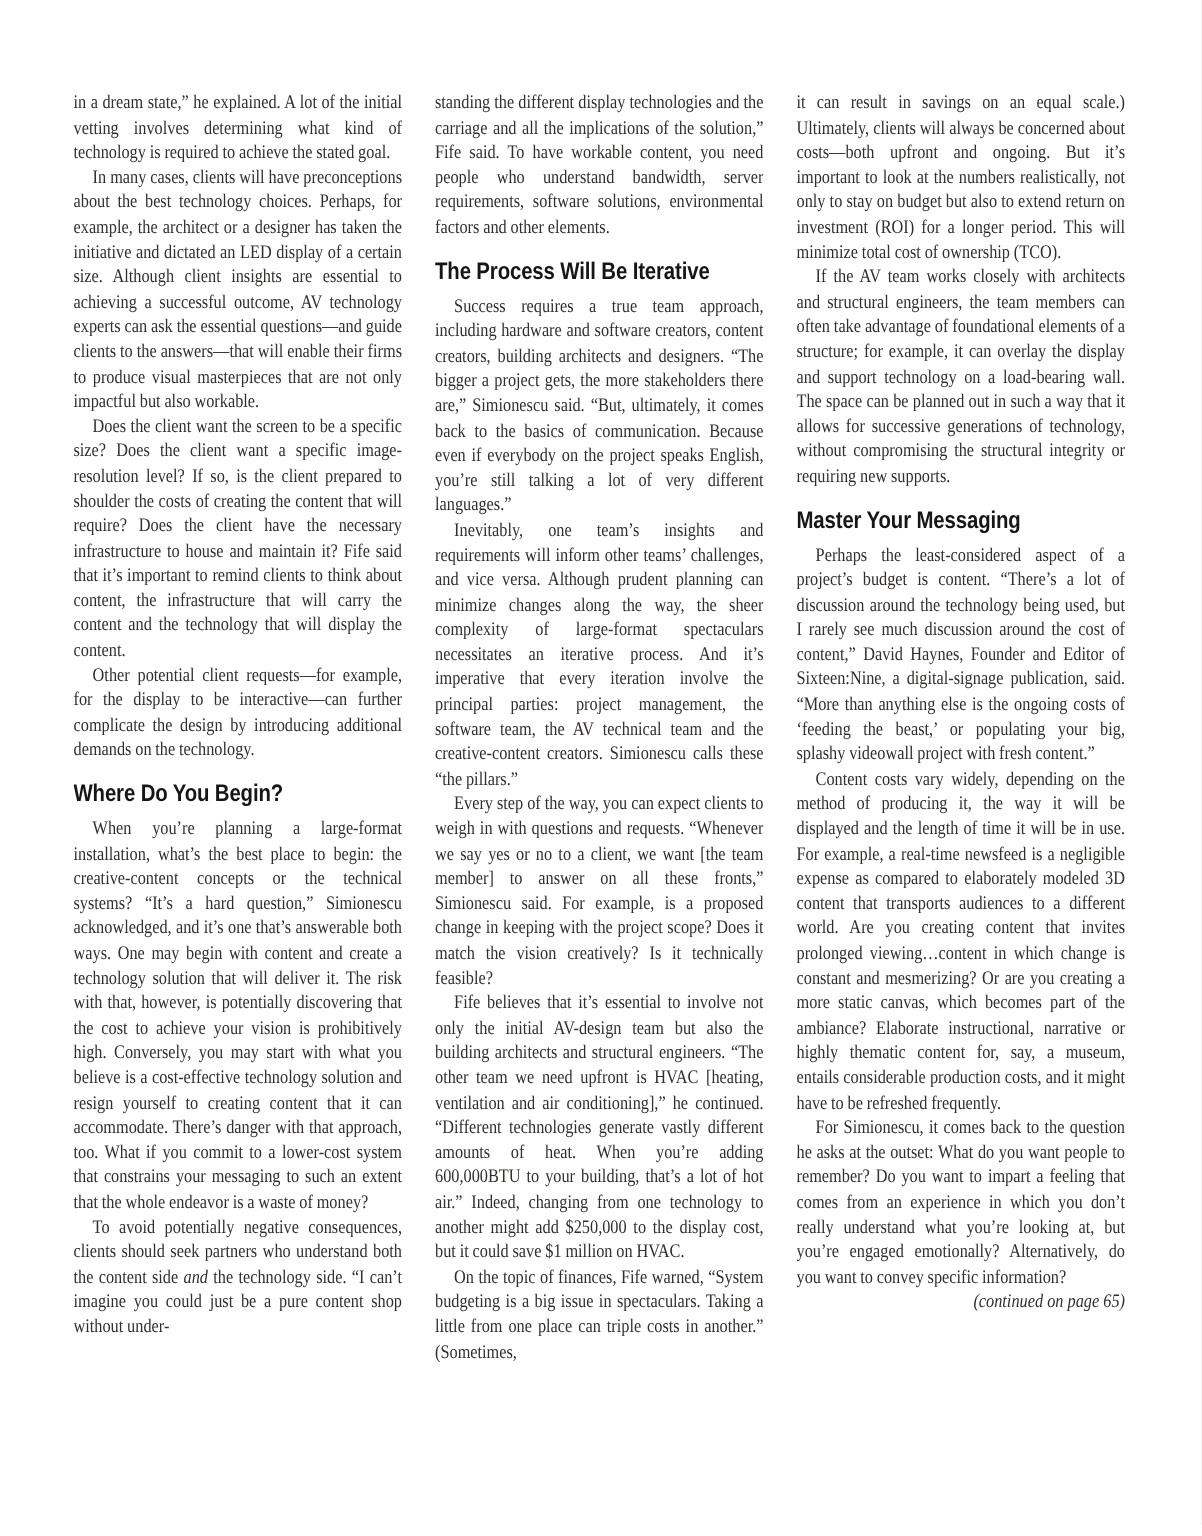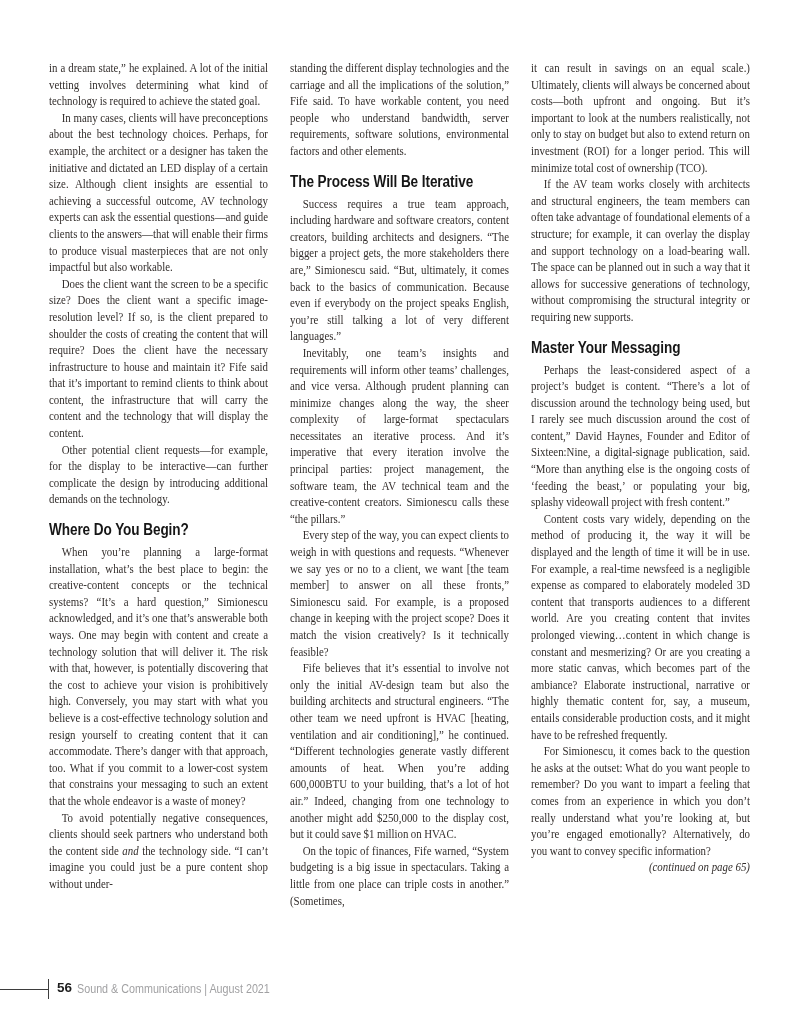--- a/index.html
+++ b/index.html
@@ -89,19 +89,13 @@
           <p class="para indent">If the AV team works closely with architects and structural engineers, the team members can often take advantage of foundational elements of a structure; for example, it can overlay the display and support technology on a load-bearing wall. The space can be planned out in such a way that it allows for successive generations of technology, without compromising the structural integrity or requiring new supports.</p>
           <h3 class="heading">Master Your Messaging</h3>
           <p class="para indent">Perhaps the least-considered aspect of a project’s budget is content. “There’s a lot of discussion around the technology being used, but I rarely see much discussion around the cost of content,” David Haynes, Founder and Editor of Sixteen:Nine, a digital-signage publication, said. “More than anything else is the ongoing costs of ‘feeding the beast,’ or populating your big, splashy videowall project with fresh content.”</p>
           <p class="para indent">Content costs vary widely, depending on the method of producing it, the way it will be displayed and the length of time it will be in use. For example, a real-time newsfeed is a negligible expense as compared to elaborately modeled 3D content that transports audiences to a different world. Are you creating content that invites prolonged viewing…content in which change is constant and mesmerizing? Or are you creating a more static canvas, which becomes part of the ambiance? Elaborate instructional, narrative or highly thematic content for, say, a museum, entails considerable production costs, and it might have to be refreshed frequently.</p>
           <p class="para indent">For Simionescu, it comes back to the question he asks at the outset: What do you want people to remember? Do you want to impart a feeling that comes from an experience in which you don’t really understand what you’re looking at, but you’re engaged emotionally? Alternatively, do you want to convey specific information?</p>
           <p class="continued">(continued on page 65)</p>
         </div>
       </section>
     </main>
 
-  <footer class="footer">
-    <span class="footer-rule"></span>
-    <span class="footer-tick"></span>
-    <span class="pagenum">56</span>
-    <span class="pub">Sound &amp; Communications | August 2021</span>
-  </footer>
 </div>
 
 </body></html>

